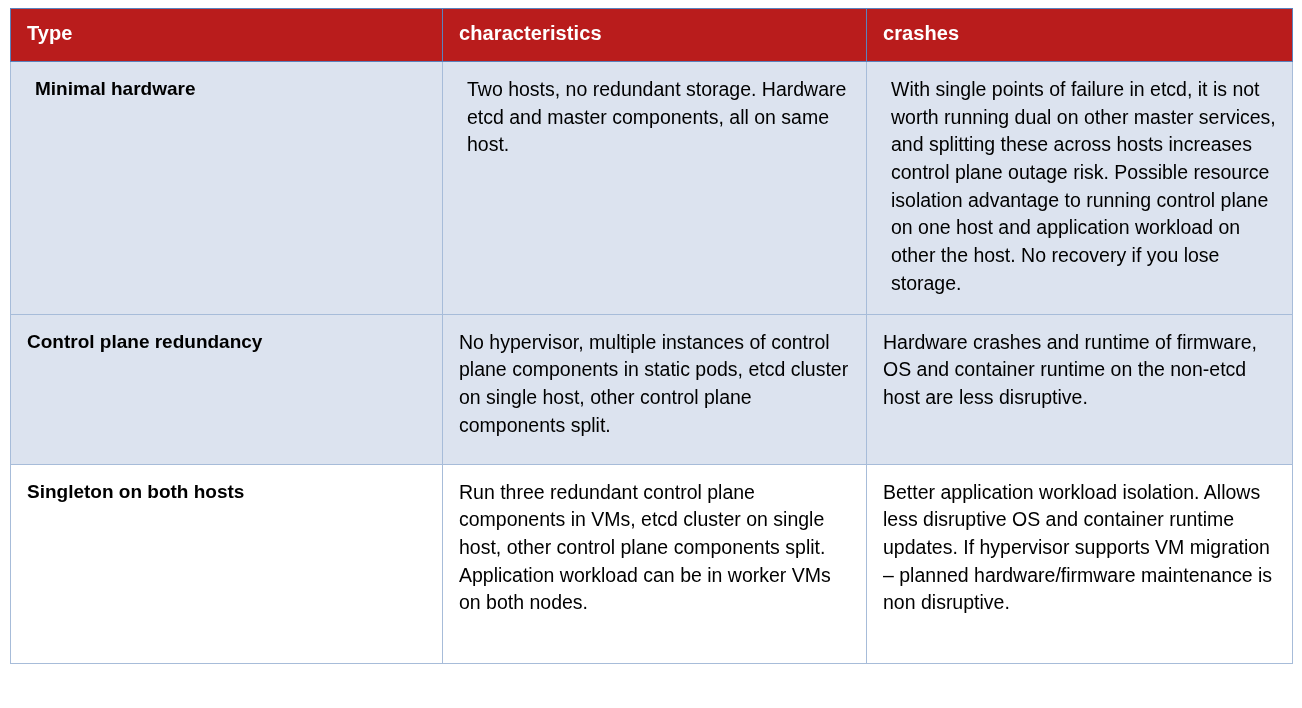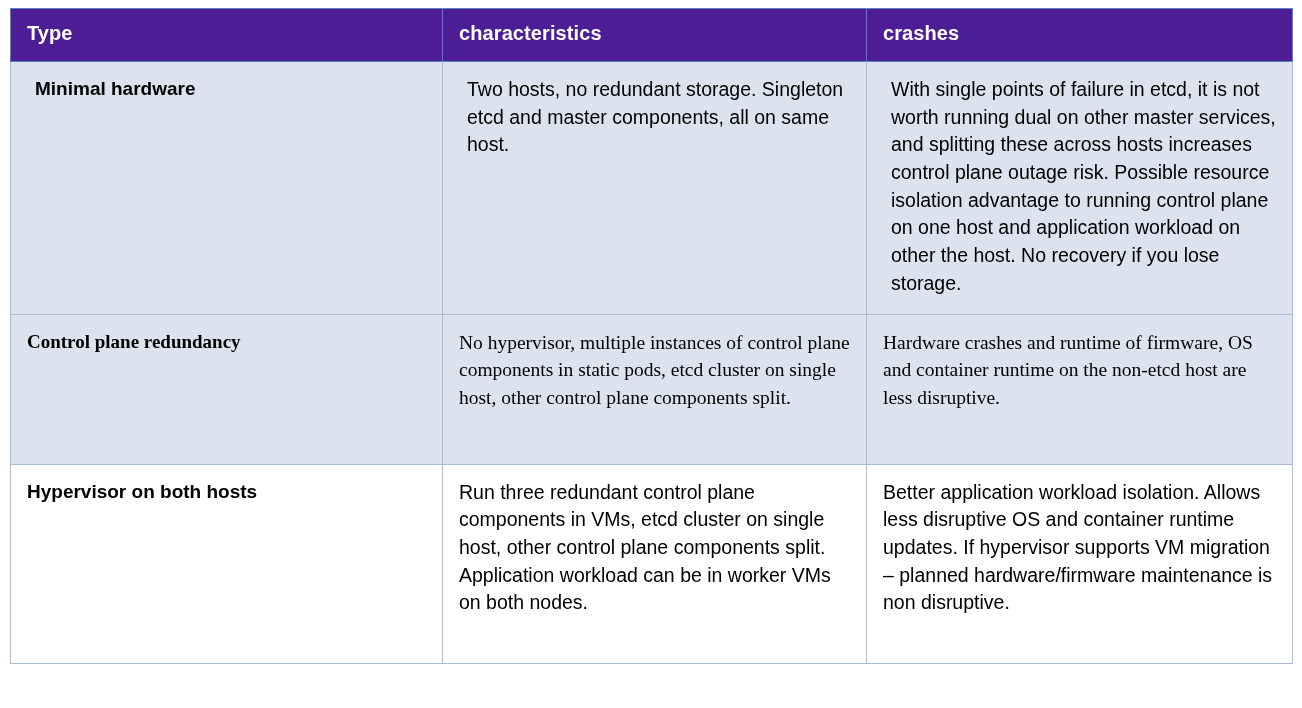--- a/index.html
+++ b/index.html
@@ -25,21 +25,21 @@
     width: 1282px;
     border-collapse: collapse;
     table-layout: fixed;
   }
 
   table.comparison-table col.col-type { width: 432px; }
   table.comparison-table col.col-characteristics { width: 424px; }
   table.comparison-table col.col-result { width: 426px; }
 
   thead tr.header-row {
-    background: #4c1d95;
+    background: #b91c1c;
   }
 
   thead th {
     color: #ffffff;
     font-size: 20px;
     font-weight: bold;
     text-align: left;
     padding: 13px 16px 16px 16px;
     border: 1px solid #5b82bd;
     vertical-align: top;
@@ -64,21 +64,21 @@
   }
 
   td.cell-type {
     font-weight: bold;
     font-size: 19px;
   }
 
   
   tbody tr.row-1 td { height: 221px; padding-left: 24px; }
   tbody tr.row-2 td { height: 74px; }
-  tbody tr.row-3 td { height: 119px; font-family: Liberation Serif, serif; }
+  tbody tr.row-3 td { height: 119px; }
   tbody tr.row-4 td { height: 168px; }
 
   .cell-text { display: block; white-space: pre-line; }
 </style>
 </head>
 <body>
 
 <div id="table-wrap">
   <table class="comparison-table">
     <colgroup>
@@ -92,40 +92,40 @@
         <th>characteristics</th>
         <th>crashes</th>
       </tr>
     </thead>
     <tbody>
       <tr class="row-shaded row-1">
         <td class="cell-type">
             <span class="cell-text">Minimal hardware</span>
           </td>
         <td class="cell-characteristics">
-            <span class="cell-text">Two hosts, no redundant storage. Singleton etcd and master components, all on same host.</span>
+            <span class="cell-text">Two hosts, no redundant storage. Hardware etcd and master components, all on same host.</span>
           </td>
         <td class="cell-result">
             <span class="cell-text">With single points of failure in etcd, it is not worth running dual on other master services, and splitting these across hosts increases control plane outage risk. Possible resource isolation advantage to running control plane on one host and application workload on other the host. No recovery if you lose storage.</span>
           </td>
       </tr>
       <tr class="row-shaded row-3">
         <td class="cell-type">
             <span class="cell-text">Control plane redundancy</span>
           </td>
         <td class="cell-characteristics">
             <span class="cell-text">No hypervisor, multiple instances of control plane components in static pods, etcd cluster on single host, other control plane components split.</span>
           </td>
         <td class="cell-result">
             <span class="cell-text">Hardware crashes and runtime of firmware, OS and container runtime on the non-etcd host are less disruptive.</span>
           </td>
       </tr>
       <tr class="row-plain row-4">
         <td class="cell-type">
-            <span class="cell-text">Hypervisor on both hosts</span>
+            <span class="cell-text">Singleton on both hosts</span>
           </td>
         <td class="cell-characteristics">
             <span class="cell-text">Run three redundant control plane components in VMs, etcd cluster on single host, other control plane components split. Application workload can be in worker VMs on both nodes.</span>
           </td>
         <td class="cell-result">
             <span class="cell-text">Better application workload isolation. Allows less disruptive OS and container runtime updates. If hypervisor supports VM migration – planned hardware/firmware maintenance is non disruptive.</span>
           </td>
       </tr>
     </tbody>
   </table>

